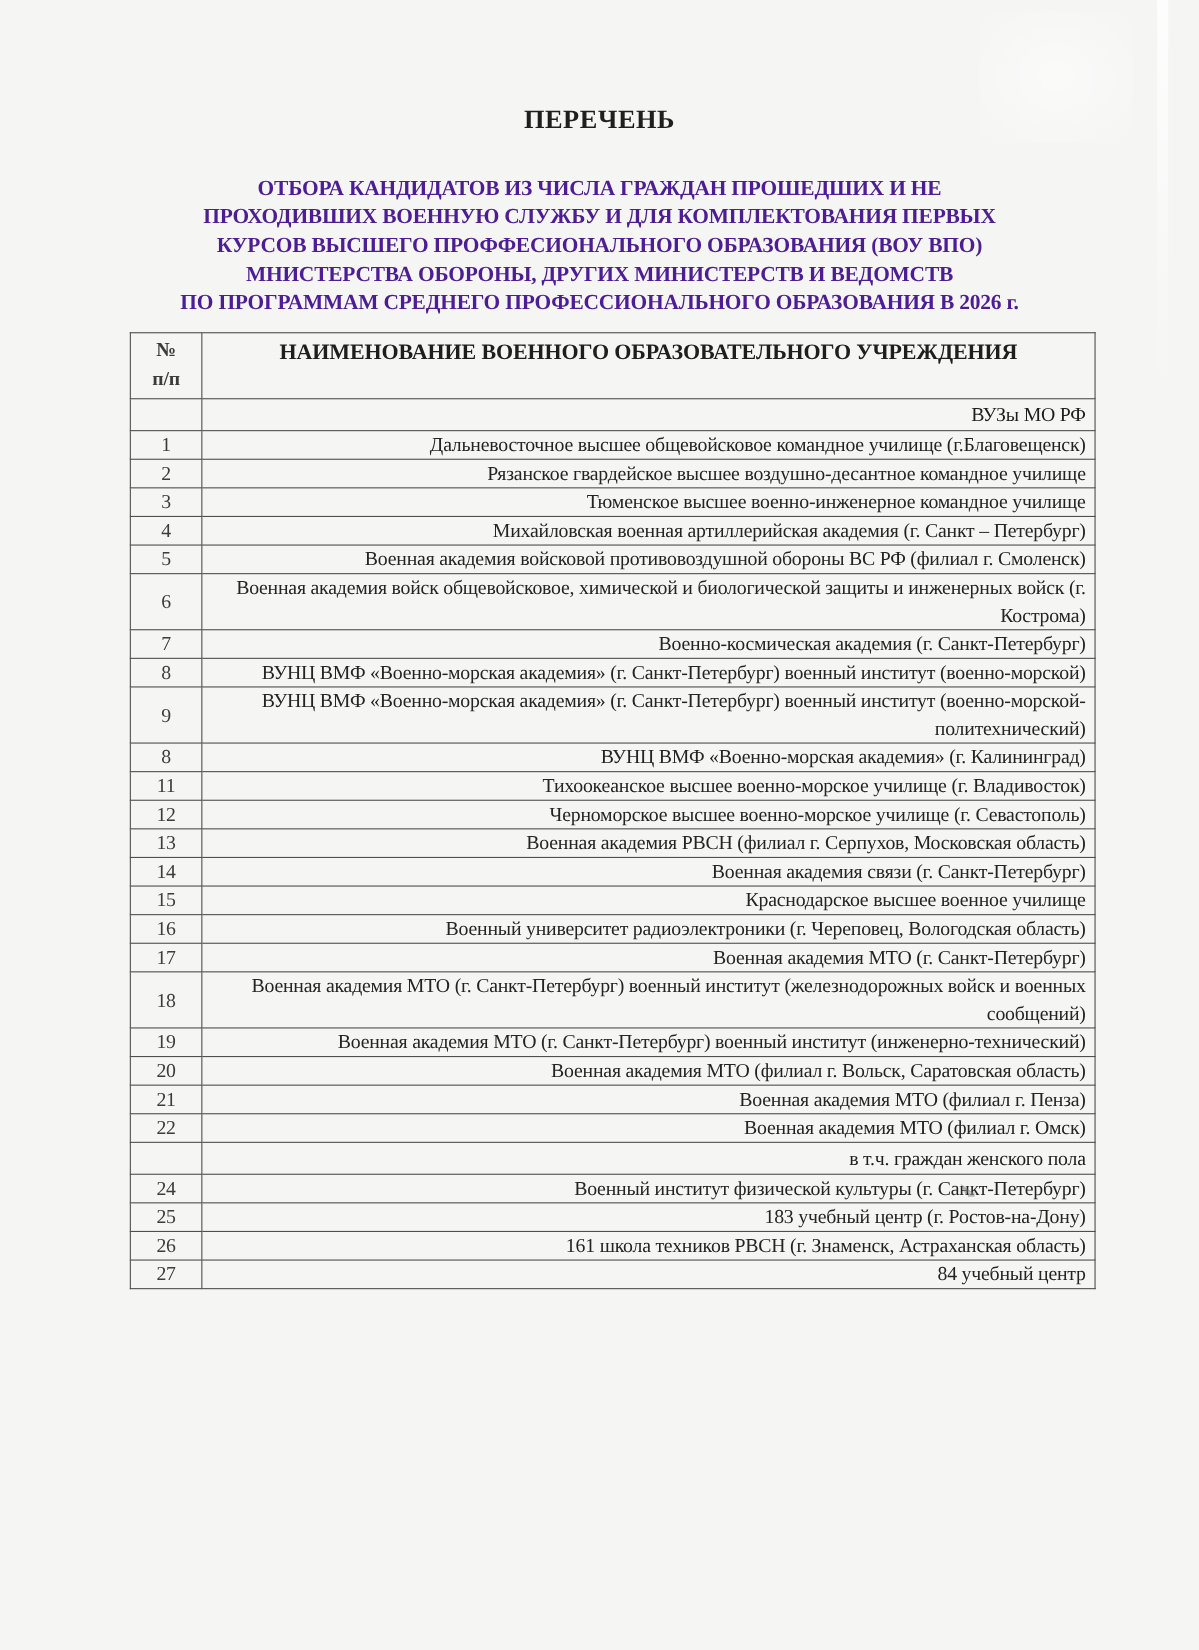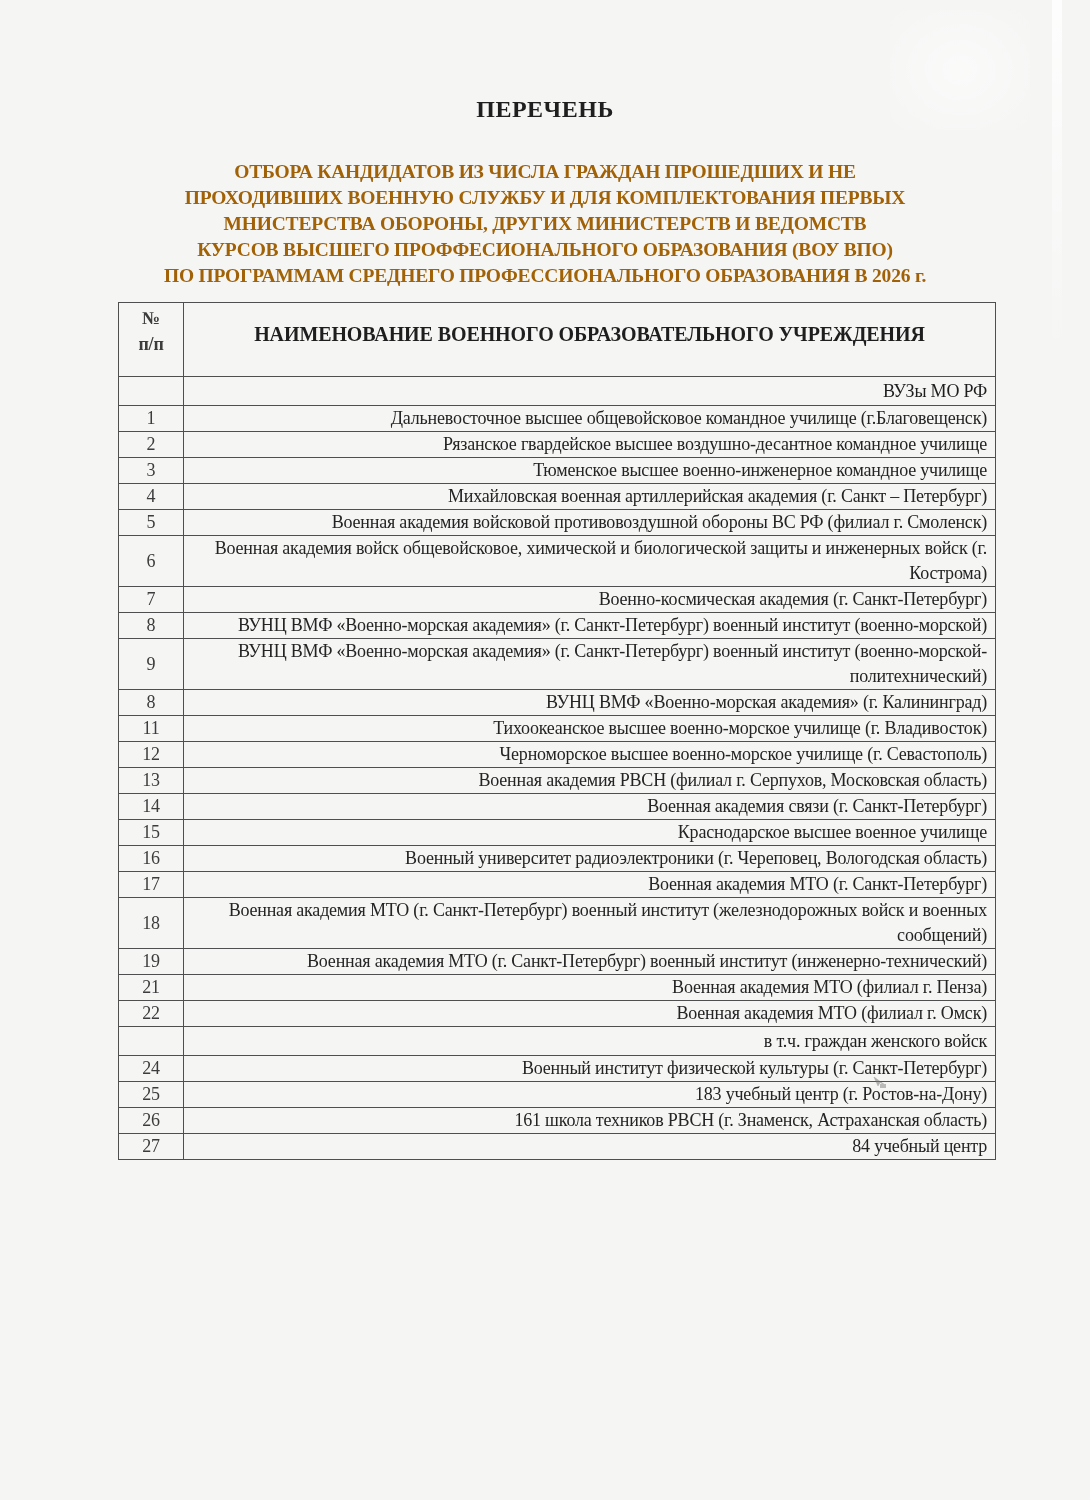--- a/index.html
+++ b/index.html
@@ -46,21 +46,21 @@
     color: #1f1f1f;
   }
   .doc-subtitle {
     margin: 36px auto 12px;
     width: 900px;
     text-align: center;
     font-size: 19.5px;
     font-weight: bold;
     line-height: 26px;
     letter-spacing: -0.2px;
-    color: #a16207;
+    color: #4c1d95;
   }
   table.doc-table {
     margin: 13px 0 0 118px;
     width: 878px;
     border-collapse: collapse;
     table-layout: fixed;
   }
   table.doc-table td, table.doc-table th {
     border: 1px solid #4f4f4f;
     font-size: 18px;
@@ -88,21 +88,21 @@
   tr.head-row th.num-head {
     text-align: center;
     font-size: 18px;
     line-height: 26px;
     padding-top: 2px;
   }
   tr.head-row th.name-head {
     text-align: center;
     font-size: 20px;
     line-height: 24px;
-    padding-top: 19px;
+    padding-top: 5px;
     letter-spacing: -0.1px;
   }
   tr.section-row td { height: 28px; }
   td.section {
     font-weight: bold;
     color: #1e1e1e;
   }
   td.section-center { text-align: center; font-size: 19px; }
   td.section-left { text-align: left; font-size: 18px; }
   tr.item-row td { height: 25px; }
@@ -122,22 +122,22 @@
 
 <div class="page">
   <div class="scan-streak"></div>
   <div class="scan-patch"></div>
 
   <h1 class="doc-title">ПЕРЕЧЕНЬ</h1>
 
   <div class="doc-subtitle">
     <div>ОТБОРА КАНДИДАТОВ ИЗ ЧИСЛА ГРАЖДАН ПРОШЕДШИХ И НЕ</div>
     <div>ПРОХОДИВШИХ ВОЕННУЮ СЛУЖБУ И ДЛЯ КОМПЛЕКТОВАНИЯ ПЕРВЫХ</div>
+    <div>КУРСОВ ВЫСШЕГО ПРОФФЕСИОНАЛЬНОГО ОБРАЗОВАНИЯ (ВОУ ВПО)</div>
     <div>МНИСТЕРСТВА ОБОРОНЫ, ДРУГИХ МИНИСТЕРСТВ И ВЕДОМСТВ</div>
-    <div>КУРСОВ ВЫСШЕГО ПРОФФЕСИОНАЛЬНОГО ОБРАЗОВАНИЯ (ВОУ ВПО)</div>
     <div>ПО ПРОГРАММАМ СРЕДНЕГО ПРОФЕССИОНАЛЬНОГО ОБРАЗОВАНИЯ В 2026 г.</div>
   </div>
 
   <table class="doc-table">
     <thead>
       <tr class="head-row">
         <th class="num-head col-num">
           <div>№</div>
           <div>п/п</div>
         </th>
@@ -219,30 +219,34 @@
         </tr>
         <tr class="item-row">
           <td class="col-num">18</td>
           <td class="">Военная академия МТО (г. Санкт-Петербург) военный институт (железнодорожных войск и военных сообщений)</td>
         </tr>
         <tr class="item-row">
           <td class="col-num">19</td>
           <td class="">Военная академия МТО (г. Санкт-Петербург) военный институт (инженерно-технический)</td>
         </tr>
         <tr class="item-row">
+          <td class="col-num">20</td>
+          <td class="">Военная академия МТО (филиал г. Вольск, Саратовская область)</td>
+        </tr>
+        <tr class="item-row">
           <td class="col-num">21</td>
           <td class="">Военная академия МТО (филиал г. Пенза)</td>
         </tr>
         <tr class="item-row">
           <td class="col-num">22</td>
           <td class="">Военная академия МТО (филиал г. Омск)</td>
         </tr>
         <tr class="section-row">
           <td class="col-num"></td>
-          <td class="section section-left">в т.ч. граждан женского войск</td>
+          <td class="section section-left">в т.ч. граждан женского пола</td>
         </tr>
         <tr class="item-row">
           <td class="col-num">24</td>
           <td class="">Военный институт физической культуры (г. Санкт-Петербург)</td>
         </tr>
         <tr class="item-row">
           <td class="col-num">25</td>
           <td class="">183 учебный центр (г. Ростов-на-Дону)</td>
         </tr>
         <tr class="item-row">

